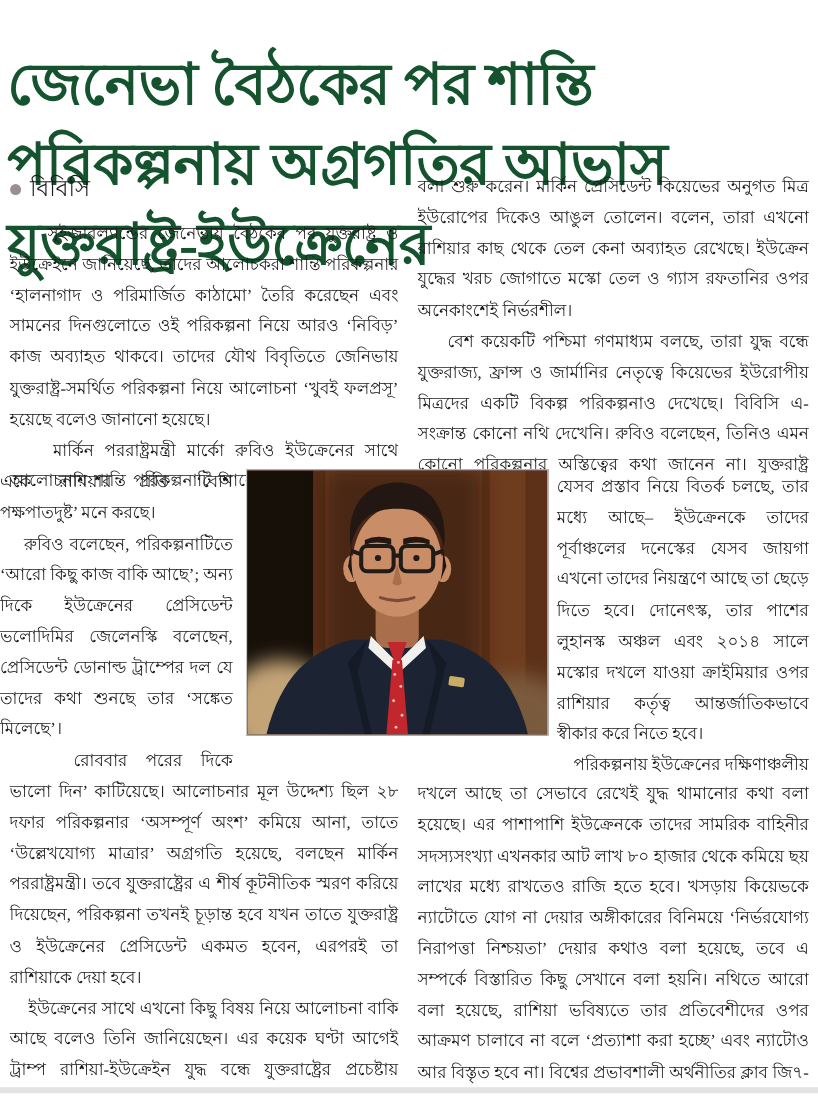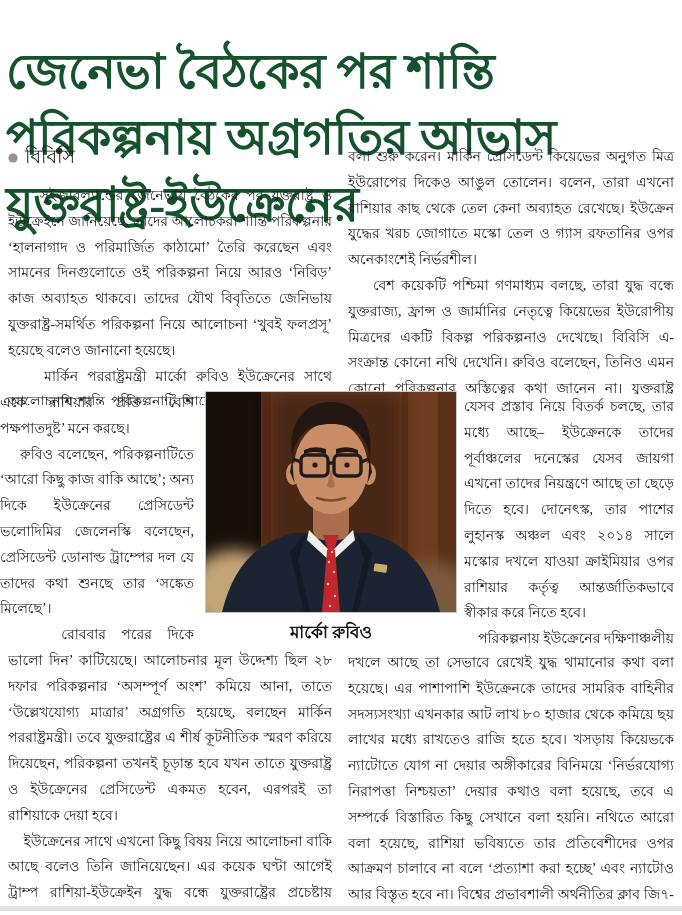--- a/index.html
+++ b/index.html
@@ -128,16 +128,15 @@
           <circle cx="128" cy="180" r="1.2"></circle>
         <circle cx="122" cy="192" r="1.2"></circle>
           <circle cx="129" cy="204" r="1.2"></circle>
         <circle cx="124" cy="214" r="1.2"></circle>
           <circle cx="126" cy="160" r="1.2"></circle>
       </g>
 
       <rect x="168" y="172" width="13" height="8" rx="1.5" transform="rotate(8 174 176)" fill="#c9ad66"></rect>
     </svg>
   </div>
-  <figcaption class="photo-caption">মার্কো রুবিও</figcaption>
 </figure>
 
 <div class="abs bottom-rule"></div>
 
 </body></html>

